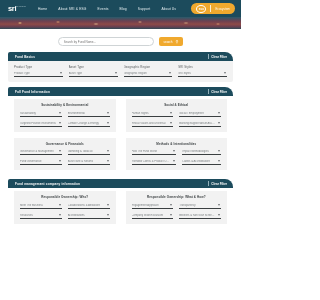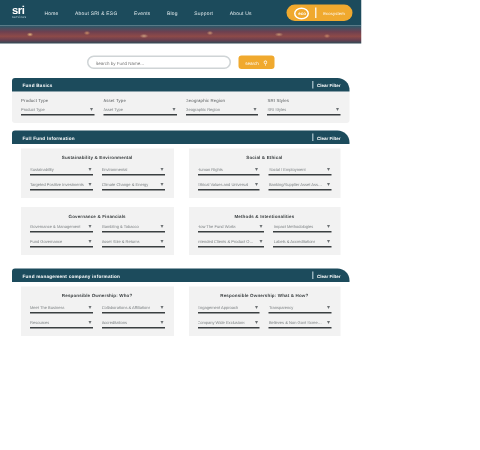--- a/index.html
+++ b/index.html
@@ -13,21 +13,21 @@
 
   
   .navbar {
     position:relative;
     height: 17px;
     background: #1c4b5c;
     display:flex; align-items:center;
     padding: 0 6px 0 8px;
     z-index: 5;
   }
-  .brand { display:flex; flex-direction:column; line-height:1; margin-right: 12px; }
+  .brand { display:flex; flex-direction:row; line-height:1; margin-right: 12px; }
   .brand-mark {
     font-size: 7.5px; font-weight: bold; color:#ffffff; letter-spacing: -0.3px;
   }
   .brand-sub { font-size: 2.2px; color:#bcd2da; letter-spacing:.2px; margin-top:.5px;}
   .nav-links { display:flex; align-items:center; gap: 11px; flex: 1; }
   .nav-link {
     font-size: 3.3px; color:#e6eef1; white-space:nowrap;
     letter-spacing:.15px; cursor:pointer;
   }
   .nav-cta {

